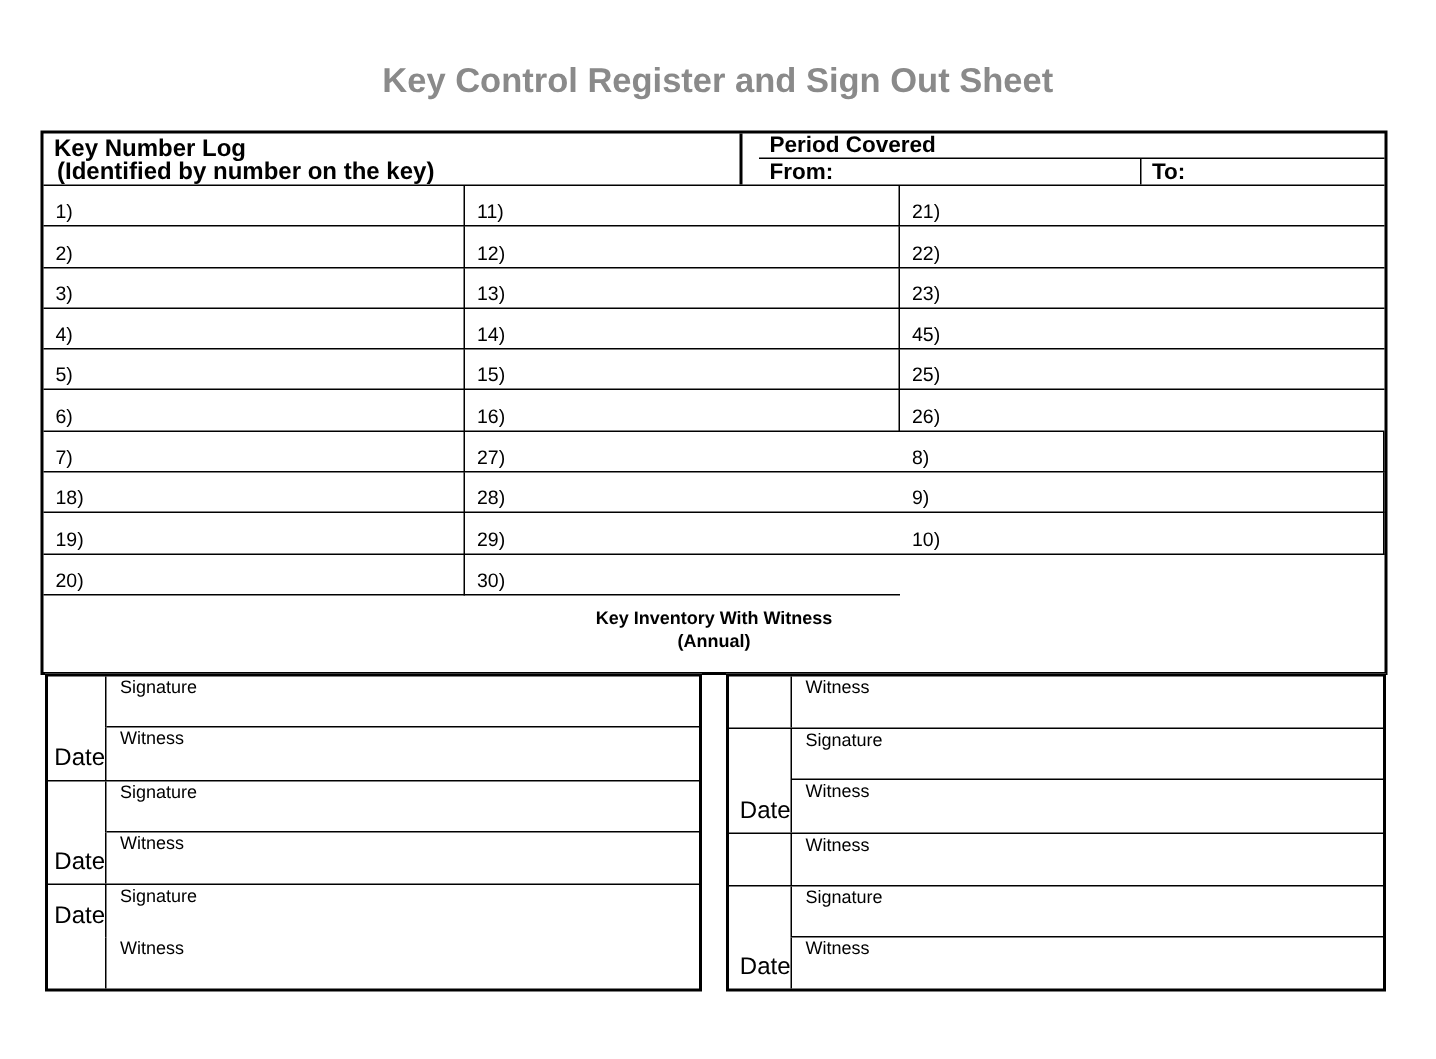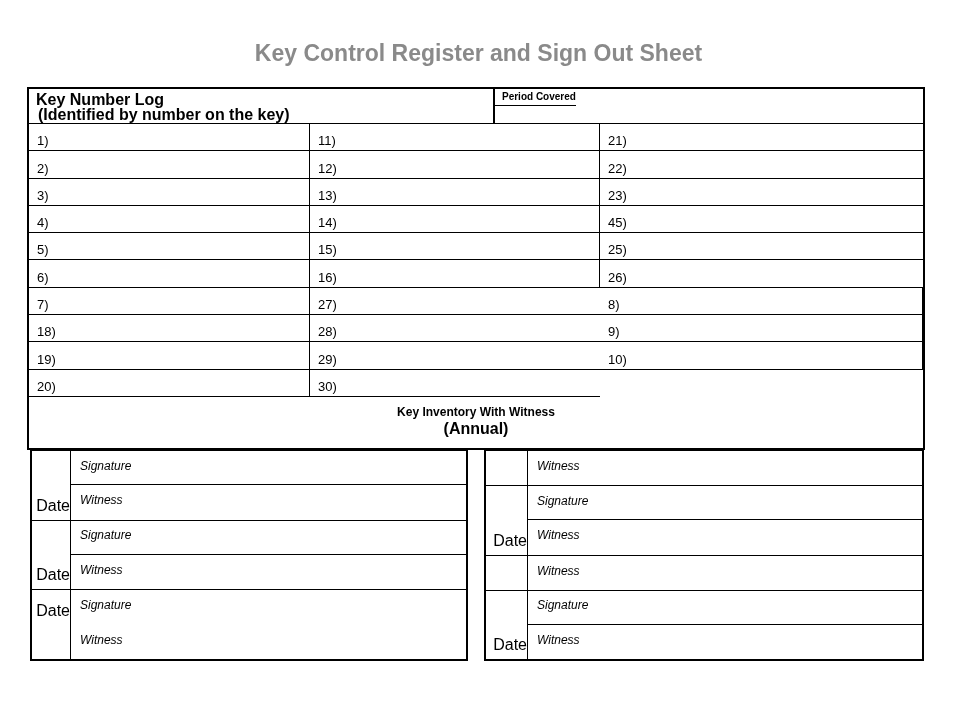--- a/index.html
+++ b/index.html
@@ -33,38 +33,38 @@
   .hdr { display: flex; height: 35px; border-bottom: 1.5px solid #000; }
   .hdr-left {
     width: 466px;
     border-right: 2px solid #000;
     padding: 3px 0 0 7px;
     font-weight: bold;
     font-size: 16px;
     line-height: 15px;
   }
   .hdr-sub { padding-left: 2px; }
-  .hdr-right { flex: 1; display: flex; flex-direction: row; font-weight: bold; font-size: 10px; }
+  .hdr-right { flex: 1; display: flex; flex-direction: column; font-weight: bold; font-size: 15px; padding-left: 11px; }
   .period-row { height: 16.5px; border-bottom: 1.5px solid #000; display: flex; align-items: center; padding-left: 7px; }
   .fromto-row { flex: 1; display: flex; }
   .from-cell { width: 255px; border-right: 1.5px solid #000; display: flex; align-items: center; padding-left: 7px; }
   .to-cell { flex: 1; display: flex; align-items: center; padding-left: 7px; }
   
   #key-grid { display: grid; grid-template-columns: 281px 290px 1fr; grid-auto-rows: 27.3px; }
   .kcell {
     border-bottom: 1.5px solid #000;
     display: flex; align-items: flex-end;
     padding: 0 0 2px 8px;
     font-size: 13px;
   }
   .kcol0, .kcol1 { border-right: 1.5px solid #000; }
   
   .banner { height: 51px; text-align: center; }
   .banner-title { font-size: 12px; font-weight: bold; padding-top: 8px; }
-  .banner-sub { font-size: 16px; font-weight: bold; padding-top: 1px; text-align: center; }
+  .banner-sub { font-size: 12px; font-weight: bold; padding-top: 1px; text-align: center; }
   
   .sig-block {
     position: absolute;
     top: 449px; height: 212px;
     border: 2px solid #000;
     display: flex; flex-direction: column;
     background: #fff;
   }
   #sig-left { left: 30px; width: 438px; }
   #sig-right { left: 484px; width: 440px; }
@@ -73,24 +73,23 @@
   .sdate {
     border-right: 1.5px solid #000;
     display: flex; align-items: flex-end; justify-content: flex-end;
     padding-bottom: 5px;
     font-size: 16px;
   }
   #sig-left .sdate { width: 39px; }
   #sig-right .sdate { width: 42px; }
   .slabel {
     flex: 1;
-    display: flex; align-items: center;
+    display: flex; align-items: flex-start;
     padding: 0 0 4px 9px;
     font-size: 12px;
-    font-style: italic;
   }
   .slabel.line-partial { border-bottom: 1.5px solid #000; }
 </style>
 </head>
 <body>
 
 <div class="page">
 
   <div class="title">Key Control Register and Sign Out Sheet</div>
 
@@ -98,20 +97,28 @@
 
     <div class="hdr">
       <div class="hdr-left">
         <div>Key Number Log</div>
         <div class="hdr-sub">(Identified by number on the key)</div>
       </div>
       <div class="hdr-right">
         <div class="period-row">
           <span>Period Covered</span>
         </div>
+        <div class="fromto-row">
+          <div class="from-cell">
+            <span>From:</span>
+          </div>
+          <div class="to-cell">
+            <span>To:</span>
+          </div>
+        </div>
       </div>
     </div>
 
     <div id="key-grid">
         <div class="kcell kcol0">
           <span>1)</span>
         </div>
         <div class="kcell kcol1">
           <span>11)</span>
         </div>

